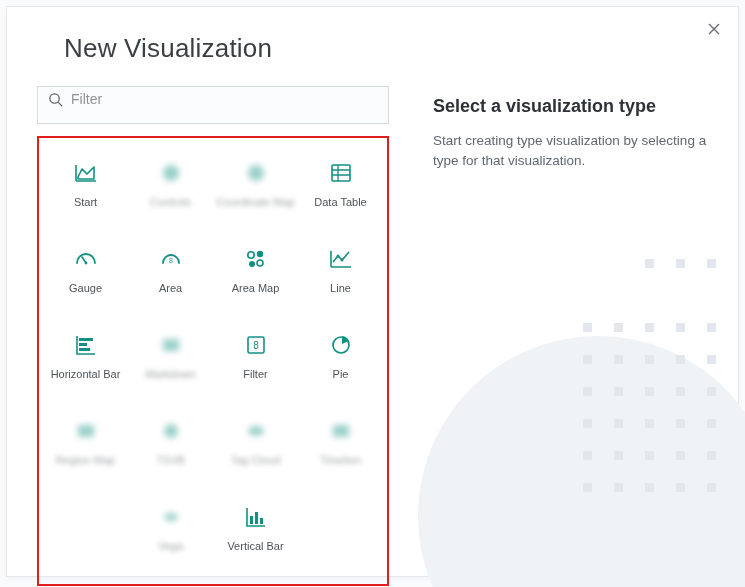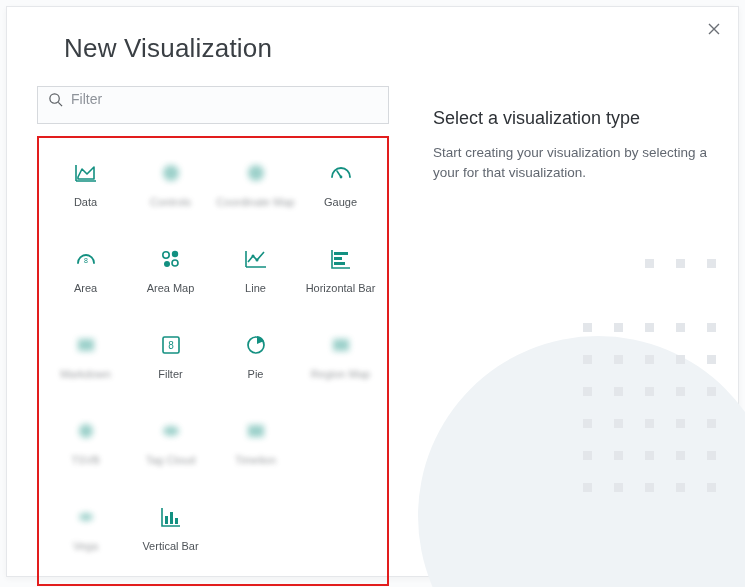--- a/index.html
+++ b/index.html
@@ -100,24 +100,24 @@
     .vicon svg { width: 24px; height: 24px; }
     .vlabel {
       font-size: 11px;
       color: #4e5358;
       text-align: center;
     }
     .blur-tile .vicon { filter: blur(3px); opacity: 0.7; }
     .blur-tile .vlabel { filter: blur(2.5px); opacity: 0.55; }
     .r-heading {
       font-size: 18px;
-      font-weight: 400;
+      font-weight: 700;
       color: #2e3237;
       margin-bottom: 14px;
-      margin-top: 22px;
+      margin-top: 10px;
     }
     .r-text {
       font-size: 13.5px;
       line-height: 1.5;
       color: #616770;
       max-width: 280px;
     }
     .bg-deco {
       position: absolute;
       right: -40px;
@@ -210,41 +210,50 @@
 
       <div class="grid-box">
         <div class="grid">
 
           <div class="vtile">
             <div class="vicon">
               <svg viewBox="0 0 24 24">
                   <path d="M2 20 L2 4 M2 20 L22 20 M4 16 L8 8 L13 13 L20 6 L20 18 L4 18 Z" stroke="currentColor" stroke-width="1.6" fill="none" stroke-linejoin="round"></path>
                 </svg>
             </div>
-            <div class="vlabel">Data</div>
+            <div class="vlabel">Start</div>
           </div>
 
           <div class="vtile blur-tile">
             <div class="vicon">
               <svg viewBox="0 0 24 24">
                   <circle cx="12" cy="12" r="8" fill="currentColor" opacity="0.6"></circle>
                 </svg>
             </div>
             <div class="vlabel">Controls</div>
           </div>
 
           <div class="vtile blur-tile">
             <div class="vicon">
               <svg viewBox="0 0 24 24">
                   <circle cx="12" cy="12" r="8" fill="currentColor" opacity="0.6"></circle>
                 </svg>
             </div>
             <div class="vlabel">Coordinate Map</div>
           </div>
 
+          <div class="vtile">
+            <div class="vicon">
+              <svg viewBox="0 0 24 24">
+                  <rect x="3" y="4" width="18" height="16" rx="1" stroke="currentColor" stroke-width="1.6" fill="none"></rect>
+                  <path d="M3 9 H21 M3 14 H21 M9 4 V20" stroke="currentColor" stroke-width="1.3"></path>
+                </svg>
+            </div>
+            <div class="vlabel">Data Table</div>
+          </div>
 
           <div class="vtile">
             <div class="vicon">
               <svg viewBox="0 0 24 24">
                   <path d="M3 16 A9 9 0 0 1 21 16" stroke="currentColor" stroke-width="1.8" fill="none" stroke-linecap="round"></path>
                   <path d="M12 16 L8 10" stroke="currentColor" stroke-width="1.6" stroke-linecap="round"></path>
                   <circle cx="12" cy="16" r="1.4" fill="currentColor"></circle>
                 </svg>
             </div>
             <div class="vlabel">Gauge</div>
@@ -385,17 +394,17 @@
           </div>
 
           <div class="vtile empty-slot"></div>
 
         </div>
       </div>
     </div>
 
     <div class="right-col">
       <h2 class="r-heading">Select a visualization type</h2>
-      <p class="r-text">Start creating your visualization by selecting a your for that visualization.</p>
+      <p class="r-text">Start creating type visualization by selecting a type for that visualization.</p>
     </div>
   </div>
 
 </div>
 
 </body></html>

